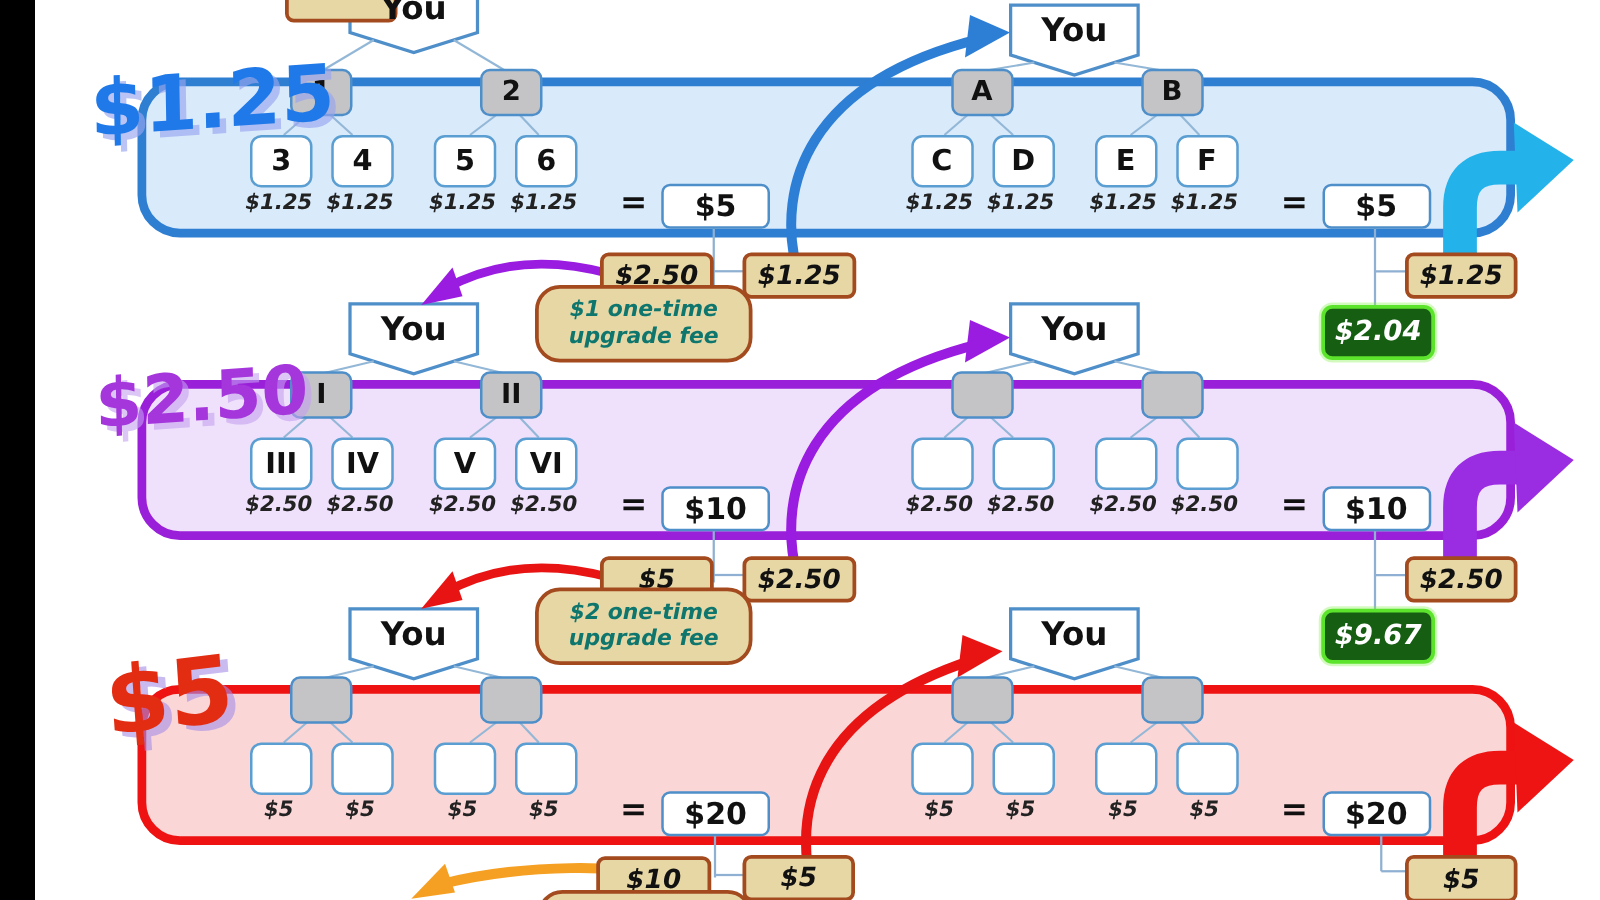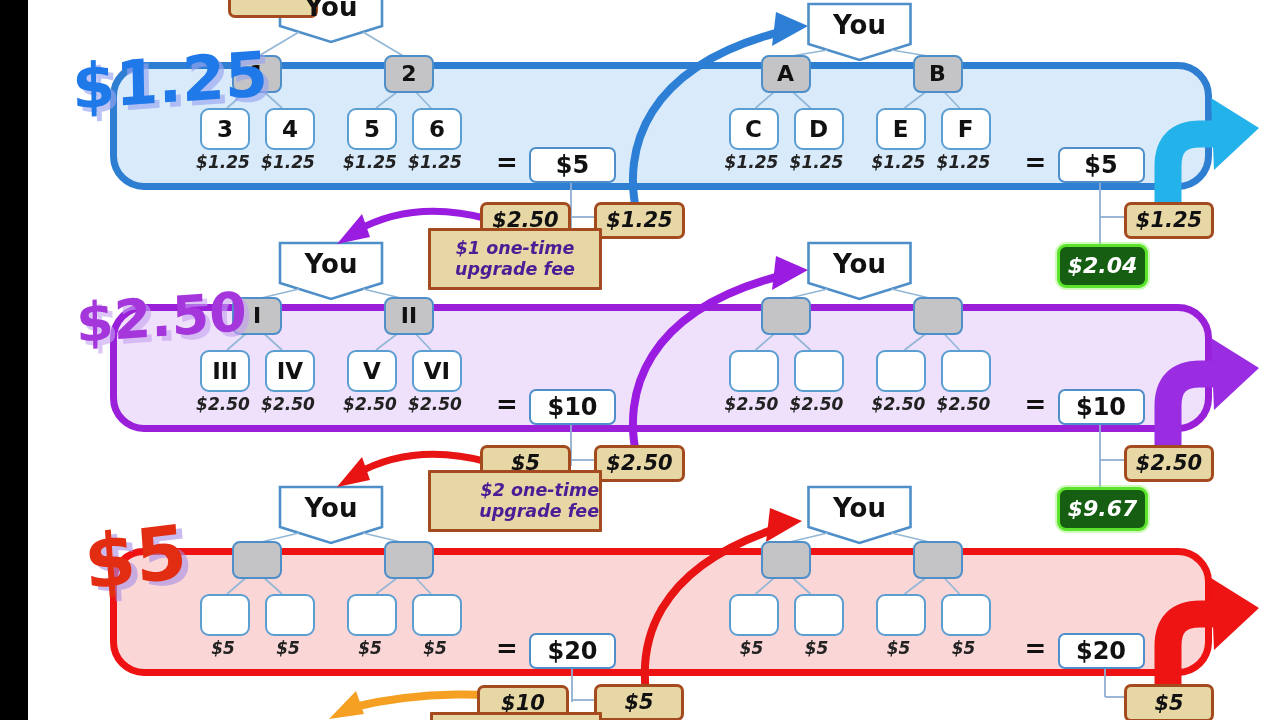--- a/index.html
+++ b/index.html
@@ -15,22 +15,22 @@
   .you-label{font-weight:bold;font-size:26px;color:#111;}
   .node{background:#fff;border:2.2px solid #5a9ed2;border-radius:9px;font-weight:bold;font-size:23px;color:#111;}
   .node.gray{background:#c4c4c6;border-color:#4e8ec9;border-radius:8px;font-size:22px;}
   .money{font-style:italic;font-weight:bold;font-size:17px;color:#222;white-space:nowrap;}
   .eq{font-weight:bold;font-size:26px;color:#111;}
   .total-box{background:#fff;border:2.6px solid #4e8ec9;border-radius:7px;font-weight:bold;font-size:24px;color:#111;}
   .badge{background:#e6d7a5;border:3px solid #a34a1e;border-radius:7px;
          font-style:italic;font-weight:bold;font-size:21px;color:#111;}
   .badge.green{background:#155e12;border:3px solid #5ce42c;border-radius:9px;color:#fff;font-size:22px;
                box-shadow:0 0 0 2px rgba(130,240,70,.35);}
-  .fee-box{background:#e6d7a5;border:3.5px solid #a34a1e;border-radius:1px;
-           flex-direction:column;font-style:italic;font-weight:bold;font-size:17.5px;color:#4c1d95;gap:4px;}
+  .fee-box{background:#e6d7a5;border:3.5px solid #a34a1e;border-radius:20px;
+           flex-direction:column;font-style:italic;font-weight:bold;font-size:17.5px;color:#0f766e;gap:4px;}
   .tier-label{position:absolute;z-index:4;font-weight:bold;white-space:nowrap;transform:rotate(-4deg) skewX(-3deg);}
   .tier-label.t1{left:72px;top:44px;font-size:62px;color:#2079e8;text-shadow:5px 5px 0 rgba(150,165,238,.65);}
   .tier-label.t2{left:76px;top:286px;font-size:54px;color:#a536dc;text-shadow:5px 5px 0 rgba(195,160,240,.6);}
   .tier-label.t3{left:84px;top:514px;font-size:74px;color:#e22d12;transform:rotate(-7deg) skewX(-3deg);
                  text-shadow:6px 5px 0 rgba(165,140,230,.6);}
 </style>
 </head>
 <body>
 
 <div class="edge-bar" style="left:0;width:28px;"></div>
@@ -156,21 +156,21 @@
   <div class="el badge" style="left:594px;top:202px;width:85px;height:31px;">$1.25</div>
   <div class="el fee-box" style="left:428px;top:228px;width:168px;height:56px;">
     <span>$1 one-time</span>
     <span>upgrade fee</span>
   </div>
   <div class="el badge" style="left:1124px;top:202px;width:84px;height:31px;">$1.25</div>
   <div class="el badge green" style="left:1057px;top:244px;width:85px;height:38px;">$2.04</div>
 
   <div class="el badge" style="left:480px;top:445px;width:85px;height:31px;">$5</div>
   <div class="el badge" style="left:594px;top:445px;width:85px;height:31px;">$2.50</div>
-  <div class="el fee-box" style="left:428px;top:470px;width:168px;height:56px;align-items:flex-end;">
+  <div class="el fee-box" style="left:428px;top:470px;width:168px;height:56px;">
     <span>$2 one-time</span>
     <span>upgrade fee</span>
   </div>
   <div class="el badge" style="left:1124px;top:445px;width:84px;height:31px;">$2.50</div>
   <div class="el badge green" style="left:1057px;top:487px;width:85px;height:38px;">$9.67</div>
 
   <div class="el badge" style="left:477px;top:685px;width:86px;height:31px;">$10</div>
   <div class="el badge" style="left:594px;top:684px;width:84px;height:31px;">$5</div>
   <div class="el fee-box" style="left:430px;top:712px;width:166px;height:44px;"></div>
   <div class="el badge" style="left:1124px;top:684px;width:84px;height:32px;">$5</div>

